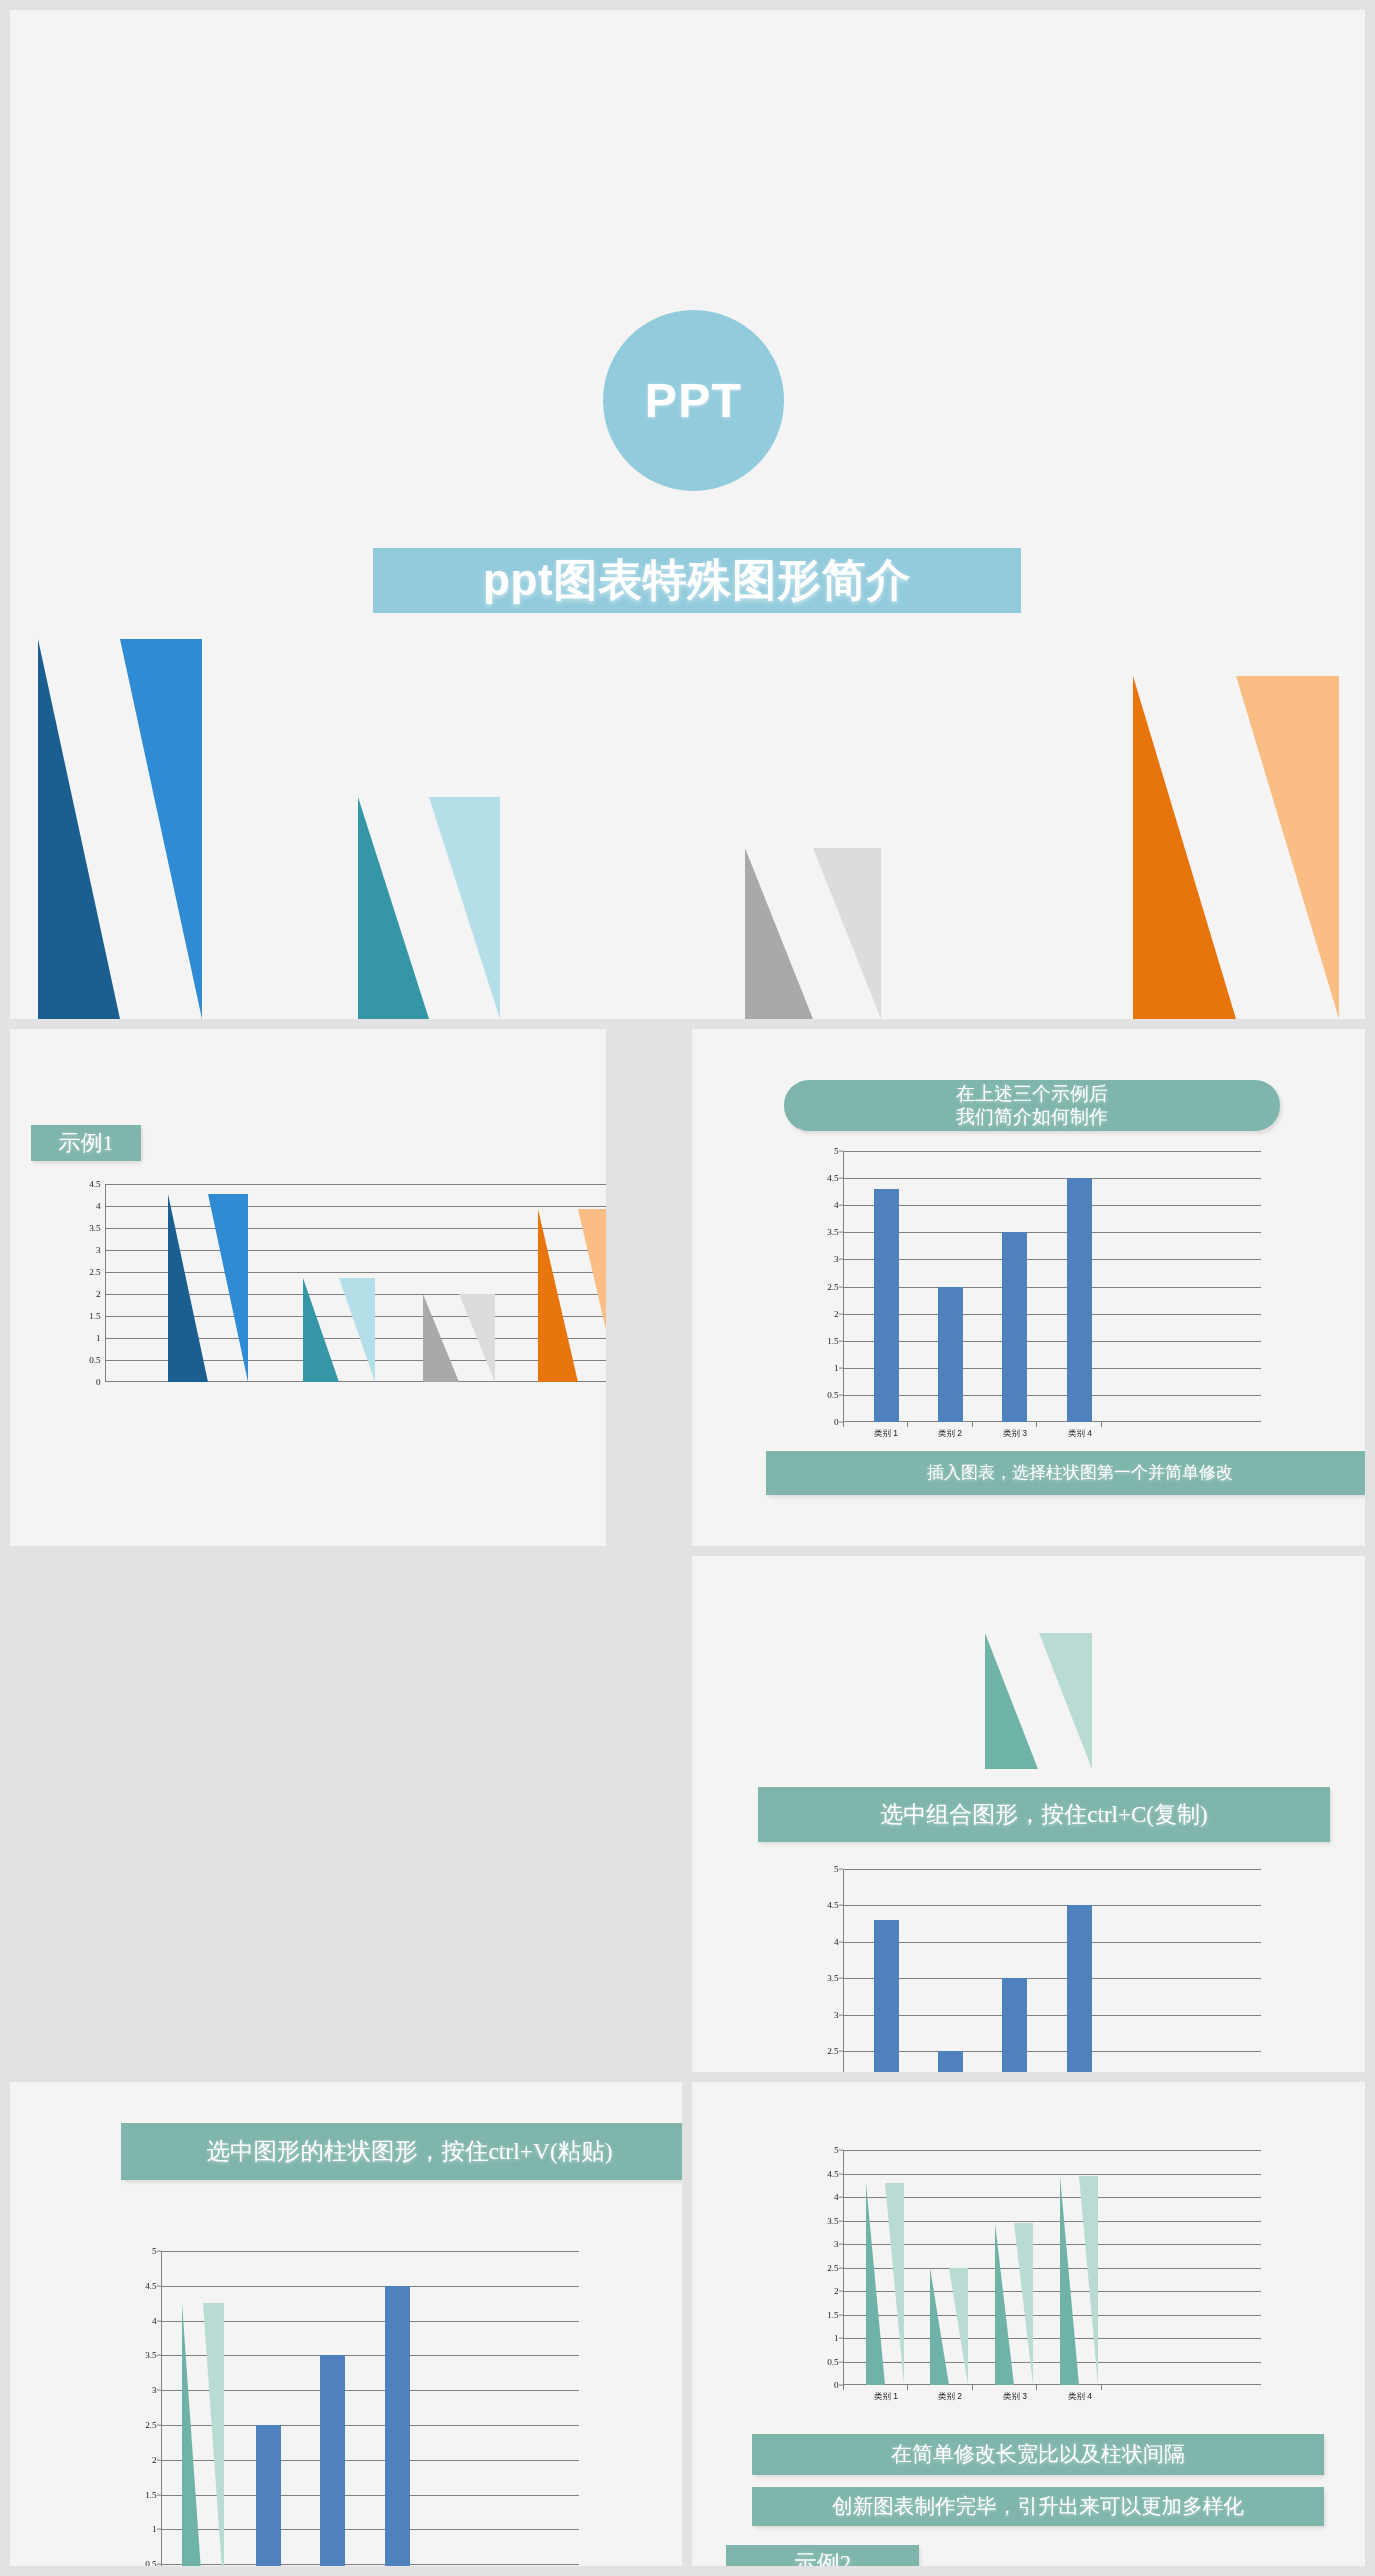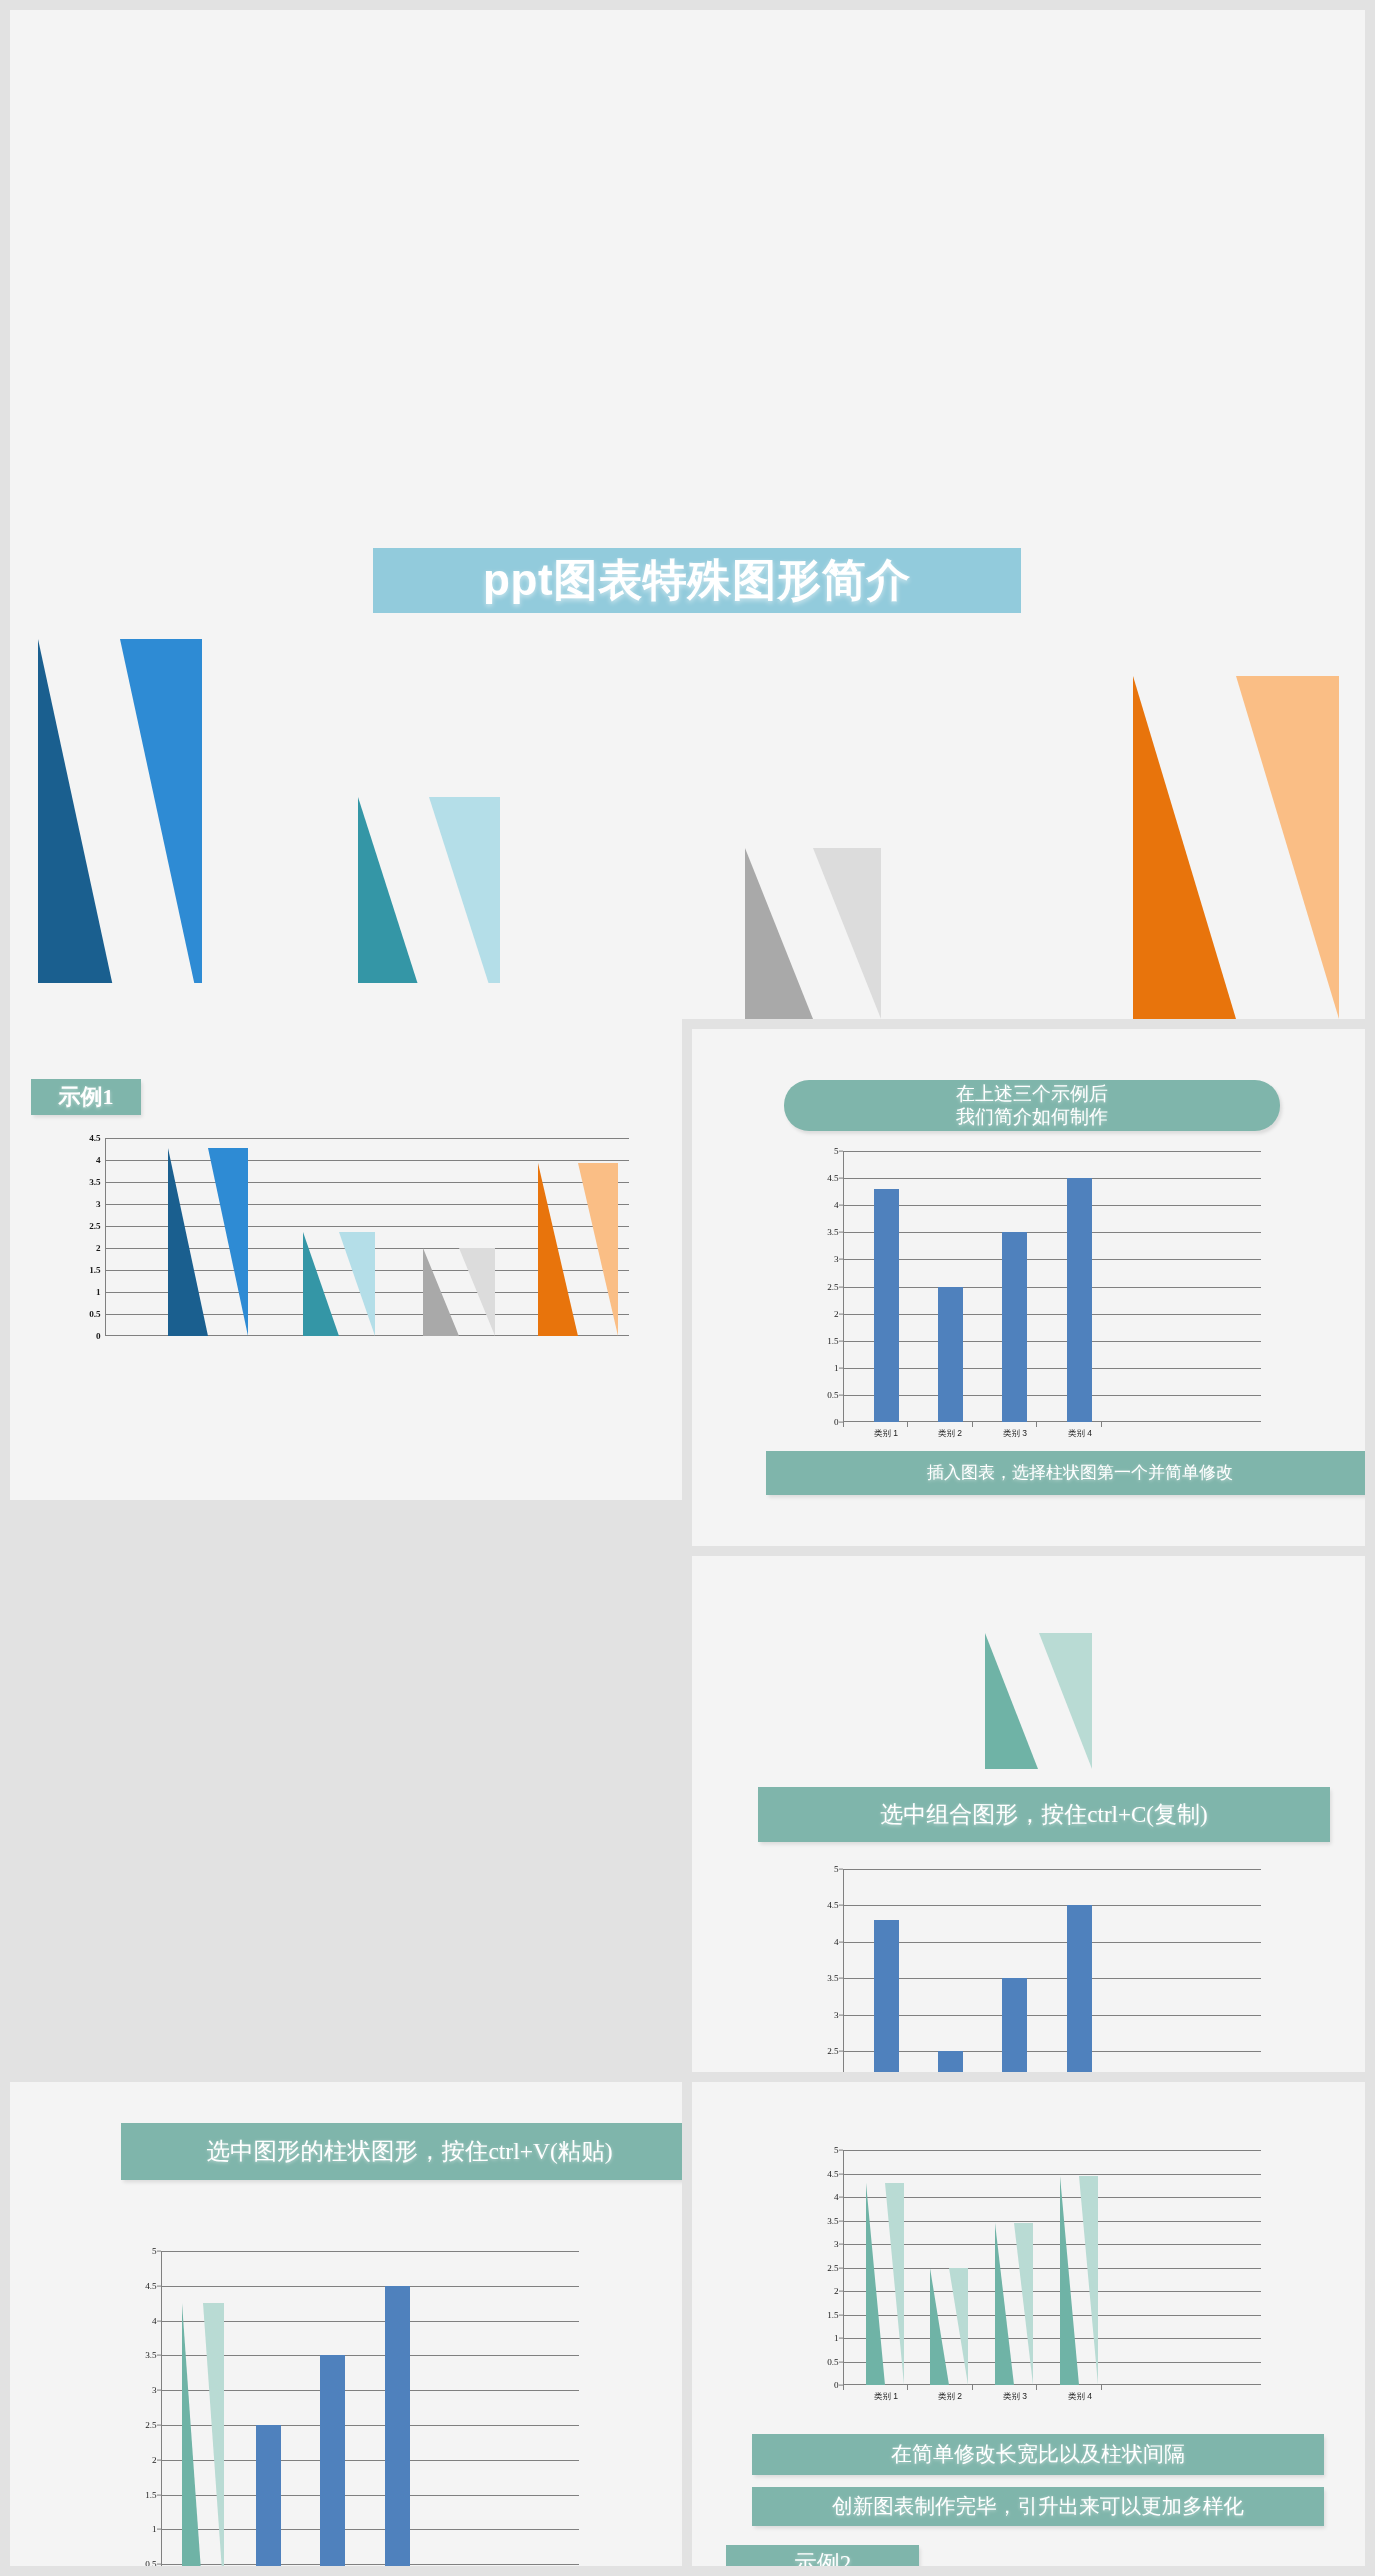--- a/index.html
+++ b/index.html
@@ -41,21 +41,21 @@
 
   
   .hero-cones { position: absolute; left: 0; top: 625px; width: 1355px; height: 384px; }
   .cone { position: absolute; bottom: 0; }
   .cone > i { position: absolute; bottom: 0; display: block; }
   .cone .lt { left: 0; border-style: solid; border-color: transparent; }
   .cone .rt { left: 50%; border-style: solid; border-color: transparent; }
 
   
   .panel { position: absolute; background: #f4f4f4; overflow: hidden; }
-  .p1 { left: 10px;   top: 983px; width: 672px;  height: 517px; font-weight: bold; }
+  .p1 { left: 10px;   top: 1029px; width: 596px;  height: 517px; }
   .p2 { left: 692px;  top: 1029px; width: 673px;  height: 517px; }
   .p3 { left: 10px;   top: 1556px; width: 672px;  height: 516px; }
   .p4 { left: 692px;  top: 1556px; width: 673px;  height: 516px; }
   .p5 { left: 10px;   top: 2082px; width: 672px;  height: 484px; }
   .p6 { left: 692px;  top: 2082px; width: 673px;  height: 484px; }
 
   .gbadge {
     position: absolute; background: #7fb5ab;
     display: flex; align-items: center; justify-content: center;
     color: #ffffff; text-shadow: 0 1.4px 3.6px rgba(255,255,255,0.5);
@@ -99,20 +99,23 @@
   }
   .tri { position: absolute; }
 </style>
 </head>
 <body>
 
 <div class="page">
 
   <section class="hero">
 
+    <div class="ppt-circle">
+      <span>PPT</span>
+    </div>
 
     <div class="title-band">
       <span>ppt图表特殊图形简介</span>
     </div>
 
     <div class="hero-cones">
 
       <div class="cone" style="left:28px; width:163px; height:380px;">
         <i class="lt" style="border-width:380px 0 0 82px; border-left-color:#1a5f8f;"></i>
         <i class="rt" style="border-width:0 82px 380px 0; border-right-color:#2e8bd4;"></i>

